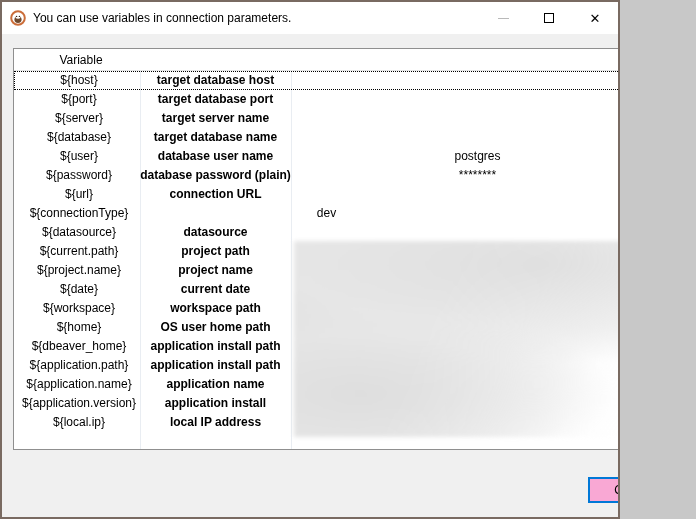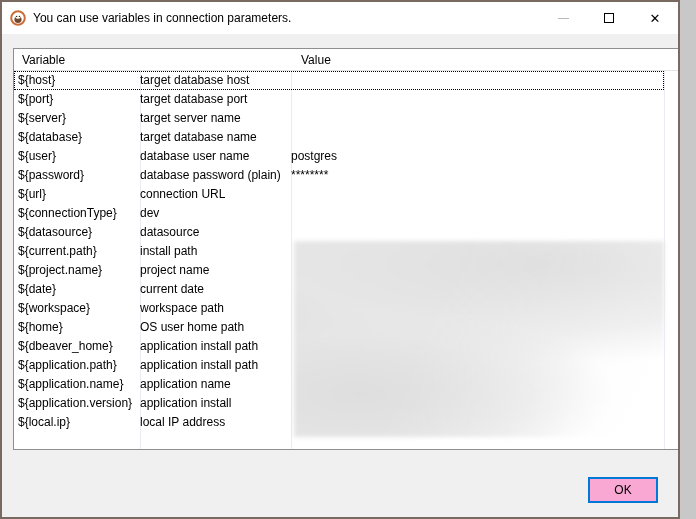--- a/index.html
+++ b/index.html
@@ -1,20 +1,20 @@
 <!DOCTYPE html>
 <html><head>
 <meta charset="utf-8">
 <style>
   html,body{margin:0;padding:0;background:#c8c8c8;font-family:"Liberation Sans",sans-serif;}
   *{box-sizing:border-box;}
 
   .dialog{
     position:relative;
-    width:680px;height:519px;
+    width:620px;height:519px;
     background:#f0f0f0;
     border:2px solid #796a61;
     overflow:hidden;
   }
 
   
   .titlebar{
     position:absolute;top:0;left:0;right:0;height:32px;
     background:#ffffff;
     display:flex;align-items:center;
@@ -28,41 +28,42 @@
   .min-glyph{width:11px;height:1px;background:#b9b9b9;}
   .max-glyph{width:10px;height:10px;border:1px solid #000;}
   .close-glyph{font-size:13px;color:#000;line-height:1;}
 
   
   .table{
     position:absolute;left:11px;top:46px;width:670px;height:402px;
     background:#ffffff;border:1px solid #8f8f8f;
     font-size:12px;color:#000;
     overflow:hidden;
+    text-align:center;
   }
   .col-line{position:absolute;top:0;bottom:0;width:1px;background:#e9edf2;z-index:0;}
   .col-line.c1{left:126px;}
   .col-line.c2{left:277px;}
   .col-line.c3{left:650px;}
 
   .thead{
     position:relative;display:flex;height:22px;line-height:22px;
     border-bottom:1px solid #e5e5e5;background:#ffffff;z-index:1;
   }
   .th{white-space:nowrap;overflow:hidden;}
   .th.variable{width:126px;padding-left:8px;}
   .th.description{width:151px;padding-left:10px;margin-top:24px;}
   .th.value{width:373px;padding-left:10px;}
 
   .tbody{position:relative;z-index:1;}
   .row{display:flex;height:19px;line-height:19px;width:650px;background:transparent;}
   .row.selected{outline:1px dotted #000;outline-offset:-1px;}
   .cell{white-space:nowrap;overflow:hidden;}
   .cell.variable{width:126px;padding-left:4px;}
-  .cell.description{width:151px;}
+  .cell.description{width:151px;font-weight:bold;}
   .cell.value{width:373px;}
 
   
   .redaction{
     position:absolute;left:280px;top:192px;width:370px;height:196px;z-index:3;
     background:
       radial-gradient(80% 55% at 18% 78%, rgba(222,222,222,0.95) 0%, rgba(232,232,232,0.65) 55%, rgba(255,255,255,0) 85%),
       radial-gradient(120% 60% at 65% 12%, rgba(223,223,223,0.95) 0%, rgba(233,233,233,0.7) 55%, rgba(255,255,255,0) 85%),
       linear-gradient(115deg, #dedede 0%, #e3e3e3 38%, rgba(238,238,238,0.85) 58%, rgba(250,250,250,0.45) 78%, rgba(255,255,255,0) 92%);
     filter:blur(2px);
@@ -107,21 +108,20 @@
   </div>
 
   <div class="table">
     <div class="col-line c1"></div>
     <div class="col-line c2"></div>
     <div class="col-line c3"></div>
 
     <div class="thead">
       <div class="th variable">Variable</div>
       <div class="th description">Description</div>
-      <div class="th value">Value</div>
     </div>
 
     <div class="tbody">
         <div class="row selected">
           <div class="cell variable">${host}</div>
           <div class="cell description">target database host</div>
           <div class="cell value"></div>
         </div>
         <div class="row">
           <div class="cell variable">${port}</div>
@@ -157,21 +157,21 @@
           <div class="cell variable">${connectionType}</div>
           <div class="cell value">dev</div>
         </div>
         <div class="row">
           <div class="cell variable">${datasource}</div>
           <div class="cell description">datasource</div>
           <div class="cell value"></div>
         </div>
         <div class="row">
           <div class="cell variable">${current.path}</div>
-          <div class="cell description">install path</div>
+          <div class="cell description">project path</div>
           <div class="cell value"></div>
         </div>
         <div class="row">
           <div class="cell variable">${project.name}</div>
           <div class="cell description">project name</div>
           <div class="cell value"></div>
         </div>
         <div class="row">
           <div class="cell variable">${date}</div>
           <div class="cell description">current date</div>

